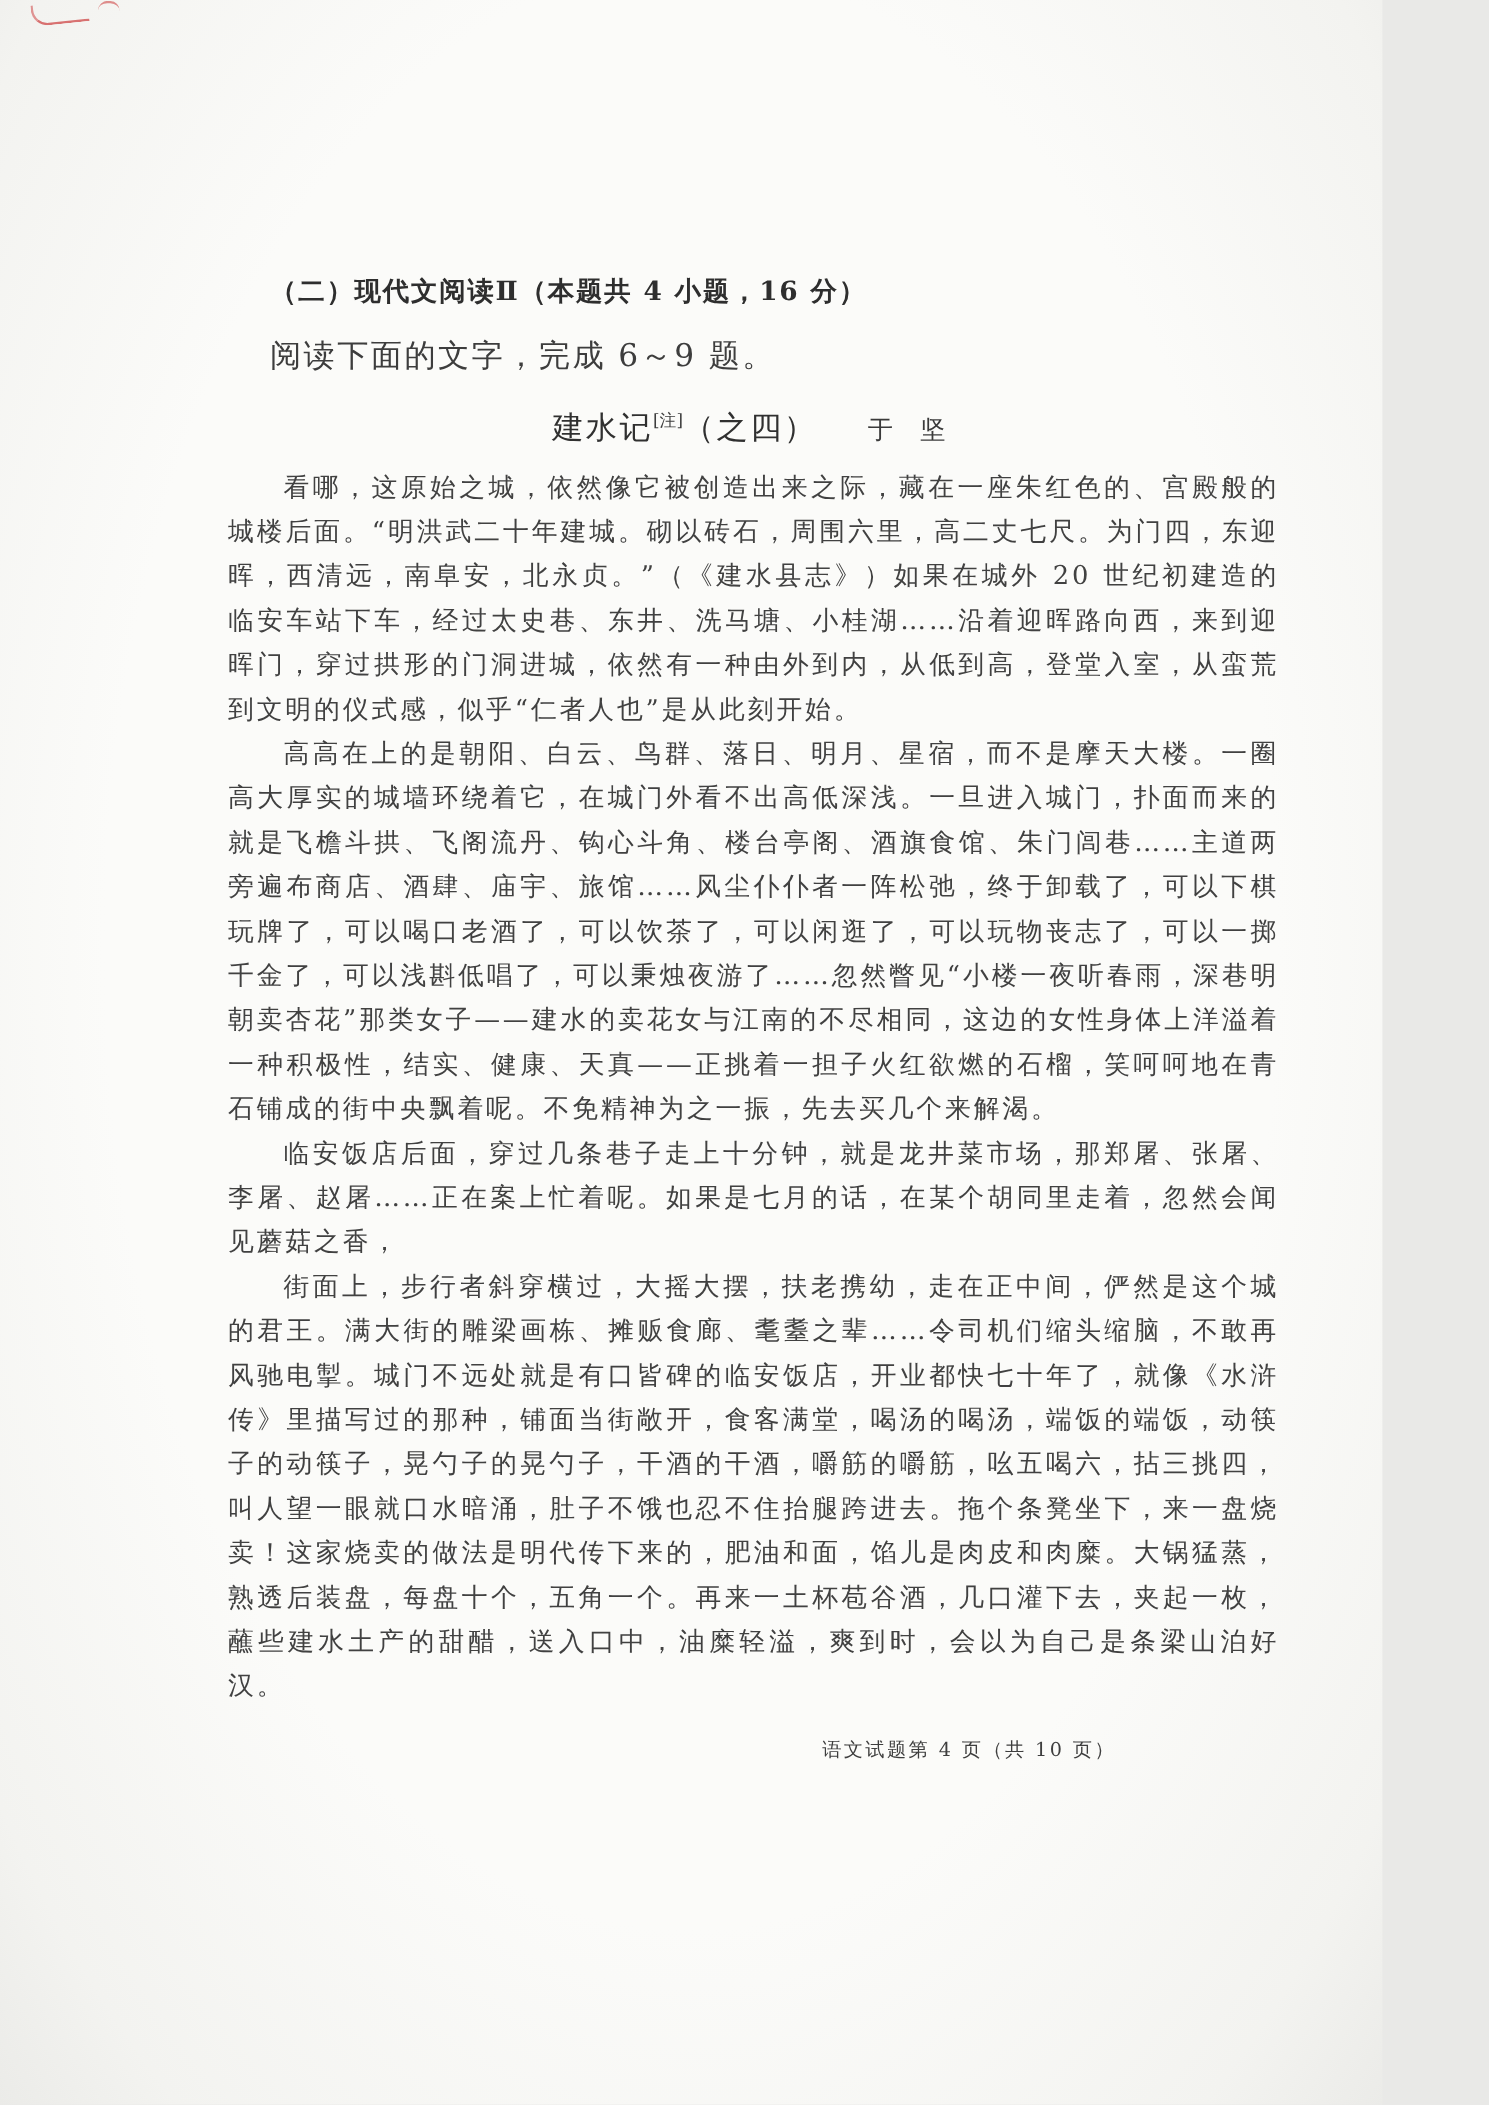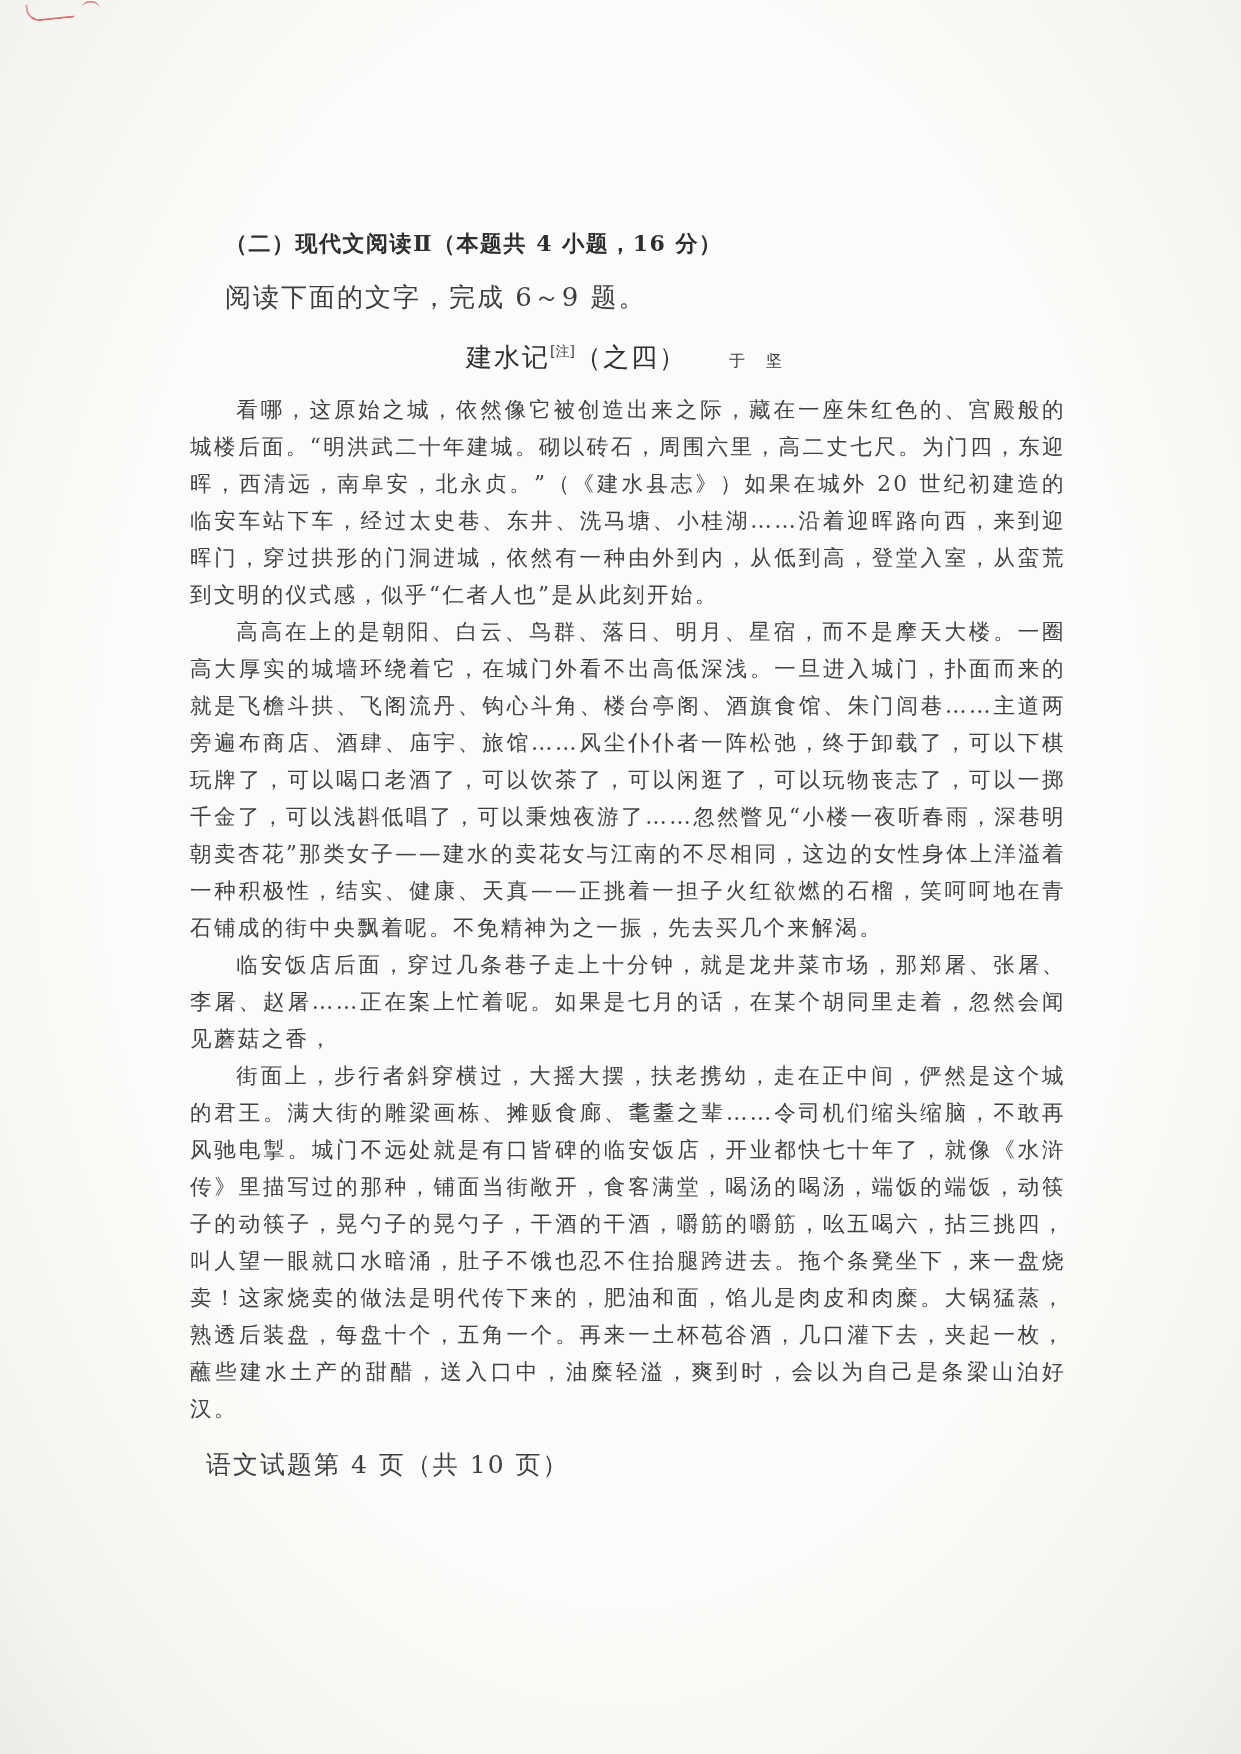--- a/index.html
+++ b/index.html
@@ -3,21 +3,21 @@
 <meta charset="utf-8">
 <style>
   html, body { margin: 0; padding: 0; }
   body {
     width: 1241px; height: 1754px;
     background: #e9e9e7;
     font-family: "DejaVu Serif", "Liberation Serif", serif;
   }
   .page {
     position: relative;
-    width: 1241px; height: 1754px;
+    width: 1152px; height: 1754px;
     background: radial-gradient(ellipse at 50% 45%, #fbfbf9 60%, #f3f3f0 88%, #ebebe8 100%);
     overflow: hidden;
     color: #3b3b3b;
   }
   
   .red-mark {
     position: absolute; top: 2px; left: 26px;
     width: 46px; height: 16px;
     border-bottom: 2px solid rgba(200,40,40,0.75);
     border-left: 2px solid rgba(200,40,40,0.55);
@@ -64,42 +64,42 @@
   }
   .title-note {
     font-size: 14px;
     vertical-align: super;
     letter-spacing: 0;
     color: #3d3d3d;
   }
   .title-author {
     display: inline-block;
     margin-left: 42px;
-    font-size: 16px;
+    font-size: 21px;
     letter-spacing: 8px;
     color: #3a3a3a;
   }
   .article { margin-top: 13px; }
   .article p {
     margin: 0;
     font-size: 21.5px;
     line-height: 37px;
     letter-spacing: 2.4px;
     text-align: justify;
     text-justify: inter-ideograph;
     text-indent: 2.15em;
     color: #414141;
   }
   .footer {
     position: absolute;
-    left: 206px;
+    left: 190px;
     top: 1448px;
     width: 740px;
-    text-align: left;
-    font-size: 25px;
+    text-align: right;
+    font-size: 16px;
     letter-spacing: 2px;
     color: #3e3e3e;
   }
 </style>
 </head>
 <body>
 
 <div class="page">
 
   <div class="red-mark"></div>

